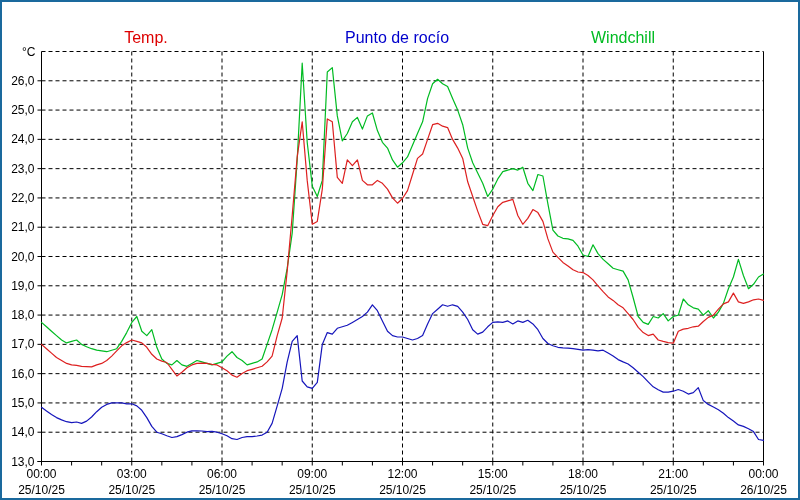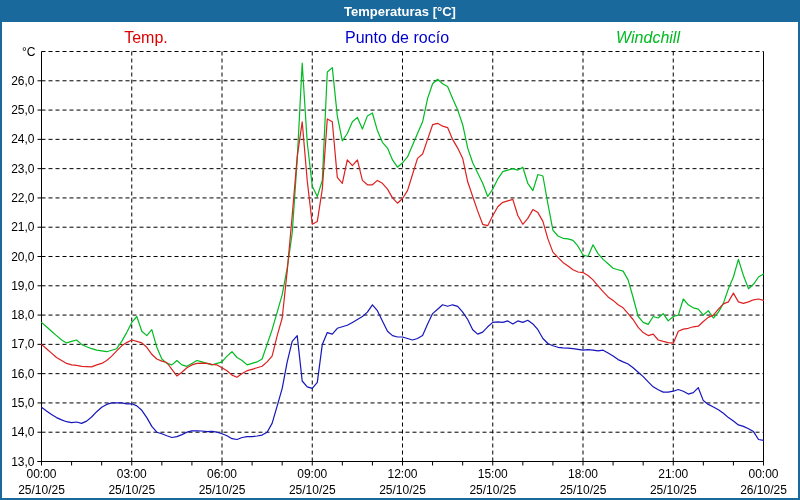--- a/index.html
+++ b/index.html
@@ -8,28 +8,25 @@
   .titlebar{position:absolute;left:0;top:0;width:100%;height:20px;background:#1a699d;
             color:#ffffff;font-weight:bold;font-size:13px;line-height:20px;text-align:center;}
   .legend-item{position:absolute;top:27px;transform:translateX(-50%);font-size:16px;white-space:nowrap;}
   svg.chart{position:absolute;left:0;top:0;}
   text{font-family:"Liberation Sans",sans-serif;}
 </style>
 </head>
 <body>
 
 <div class="window" style="border-color: rgb(26, 105, 157);">
-  <div class="titlebar" style="background: rgb(26, 105, 157);">
-    <span>Temperaturas [°C]</span>
-  </div>
 
   <div>
     <span class="legend-item" id="legend-0" style="color: rgb(221, 0, 0); left: 144px;">Temp.</span>
     <span class="legend-item" id="legend-1" style="color: rgb(0, 0, 204); left: 395px;">Punto de rocío</span>
-    <span class="legend-item" id="legend-2" style="color: rgb(0, 187, 34); left: 646px; font-style: italic;">Windchill</span>
+    <span class="legend-item" id="legend-2" style="color: rgb(0, 187, 34); left: 621px;">Windchill</span>
   </div>
 
   <svg class="chart" id="chart-svg" width="800" height="500" viewBox="0 0 800 500">
     <g id="grid-layer">
         <line x1="39.5" y1="459.5" x2="761.5" y2="459.5" stroke="#000000" stroke-width="1" stroke-dasharray="4 3"></line>
         <line x1="39.5" y1="430.2142857142857" x2="761.5" y2="430.2142857142857" stroke="#000000" stroke-width="1" stroke-dasharray="4 3"></line>
         <line x1="39.5" y1="400.92857142857144" x2="761.5" y2="400.92857142857144" stroke="#000000" stroke-width="1" stroke-dasharray="4 3"></line>
         <line x1="39.5" y1="371.6428571428571" x2="761.5" y2="371.6428571428571" stroke="#000000" stroke-width="1" stroke-dasharray="4 3"></line>
         <line x1="39.5" y1="342.3571428571429" x2="761.5" y2="342.3571428571429" stroke="#000000" stroke-width="1" stroke-dasharray="4 3"></line>
         <line x1="39.5" y1="313.07142857142856" x2="761.5" y2="313.07142857142856" stroke="#000000" stroke-width="1" stroke-dasharray="4 3"></line>

